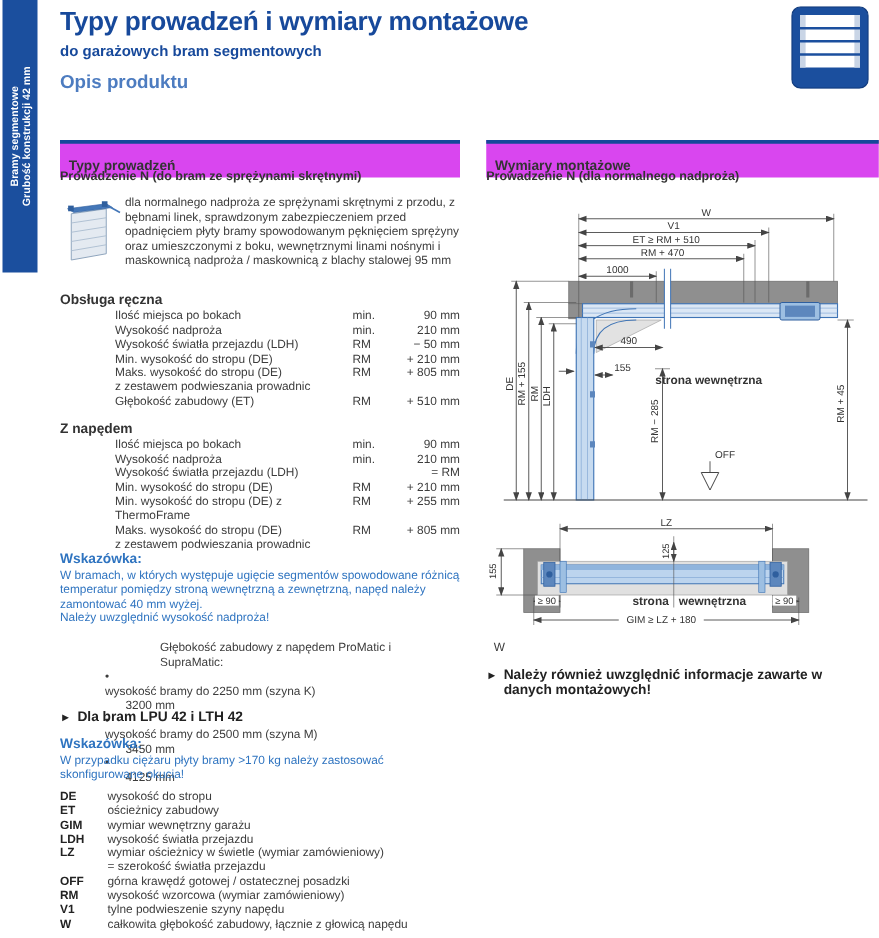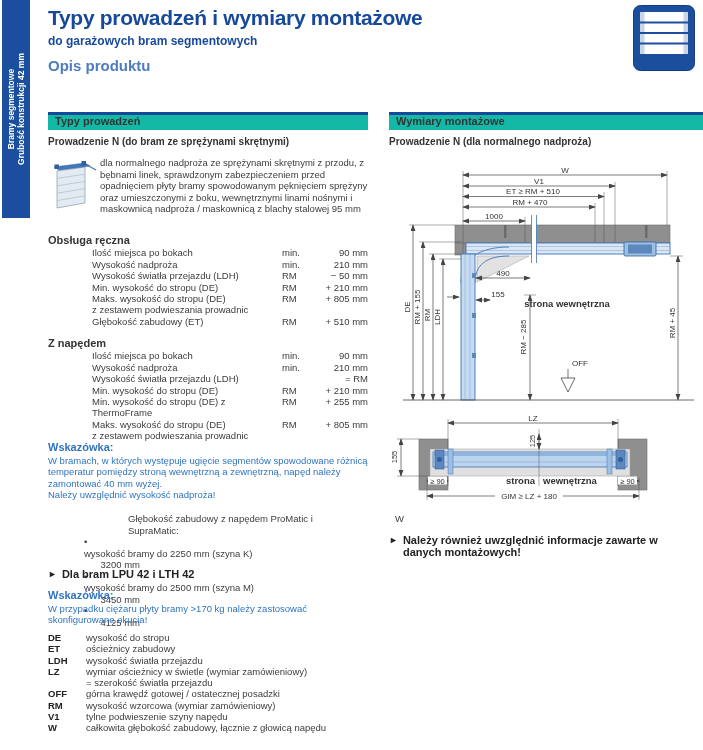--- a/index.html
+++ b/index.html
@@ -9,22 +9,22 @@
   .sidebar{left:2px;top:0;width:28px;height:218px;background:#1b4f9e;}
   .sidebar-text{position:absolute;width:218px;height:28px;left:-95px;top:95px;transform:rotate(-90deg);
     display:flex;flex-direction:column;justify-content:center;text-align:center;
     color:#fff;font-weight:bold;font-size:8.5px;line-height:10.5px;}
   
   .page-title{left:48px;top:6px;font-size:21px;font-weight:bold;color:#17499b;letter-spacing:-0.3px;}
   .page-subtitle{left:48px;top:34px;font-size:12px;font-weight:bold;color:#17499b;}
   .opis{left:48px;top:57px;font-size:15px;font-weight:bold;color:#4d7cc0;}
   .door-icon{left:633px;top:5px;}
   
-  .section-bar{height:15px;background:#14b8a6;border-top:3px solid #16499a;
-    font-size:11px;font-weight:bold;color:#333;padding:0 0 0 7px;box-sizing:content-box;}
+  .section-bar{height:15px;background:#d946ef;border-top:3px solid #16499a;
+    font-size:11px;font-weight:bold;color:#333;padding:12px 0 0 7px;box-sizing:content-box;}
   .bar-left{left:48px;top:112px;width:313px;}
   .bar-right{left:389px;top:112px;width:307px;}
   .subhead{font-size:10px;font-weight:bold;color:#333;}
   .sh-left{left:48px;top:136px;}
   .sh-right{left:389px;top:136px;}
   
   .intro-icon{left:49px;top:158px;}
   .intro-text{left:100px;top:157px;width:268px;font-size:9.5px;line-height:11.5px;}
   
   .spec{width:320px;font-size:9.5px;line-height:11.4px;}
@@ -227,20 +227,24 @@
 </div>
 
 <div class="abs legend">
   <div class="lrow">
       <span class="labbr">DE</span>
       <span class="ldesc">wysokość do stropu</span>
     </div>
   <div class="lrow">
       <span class="labbr">ET</span>
       <span class="ldesc">ościeżnicy zabudowy</span>
+    </div>
+  <div class="lrow">
+      <span class="labbr">GIM</span>
+      <span class="ldesc">wymiar wewnętrzny garażu</span>
     </div>
   <div class="lrow">
       <span class="labbr">LDH</span>
       <span class="ldesc">wysokość światła przejazdu</span>
     </div>
   <div class="lrow">
       <span class="labbr">LZ</span>
       <span class="ldesc">wymiar ościeżnicy w świetle (wymiar zamówieniowy)
 = szerokość światła przejazdu</span>
     </div>

